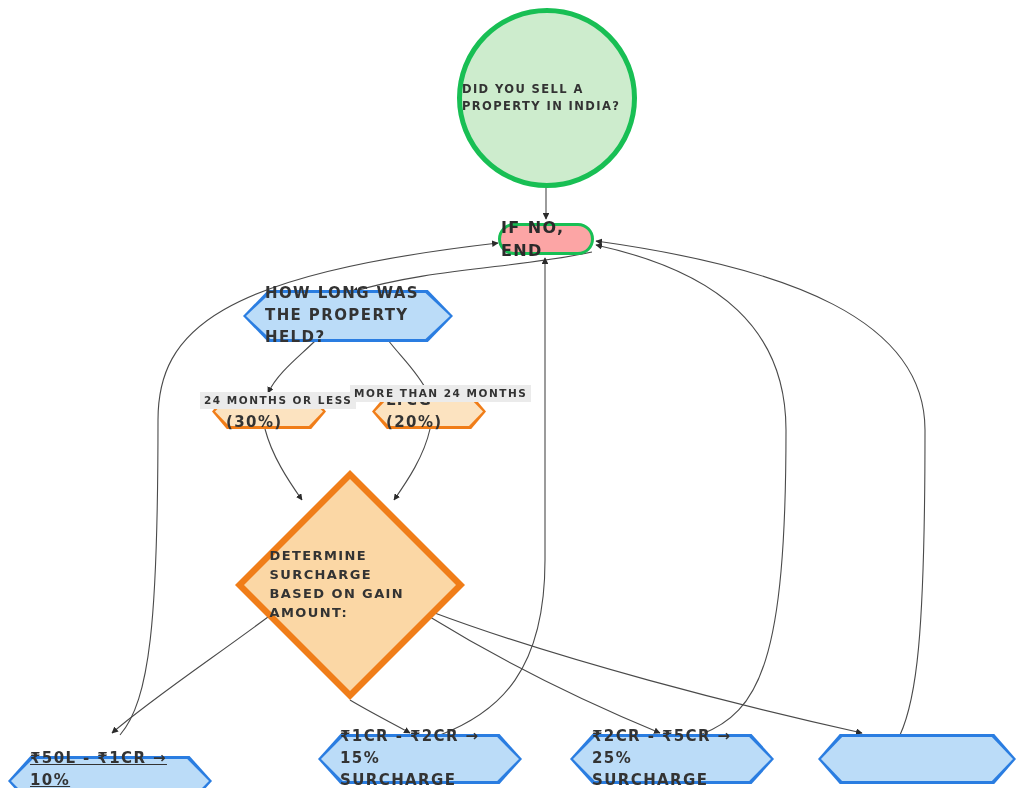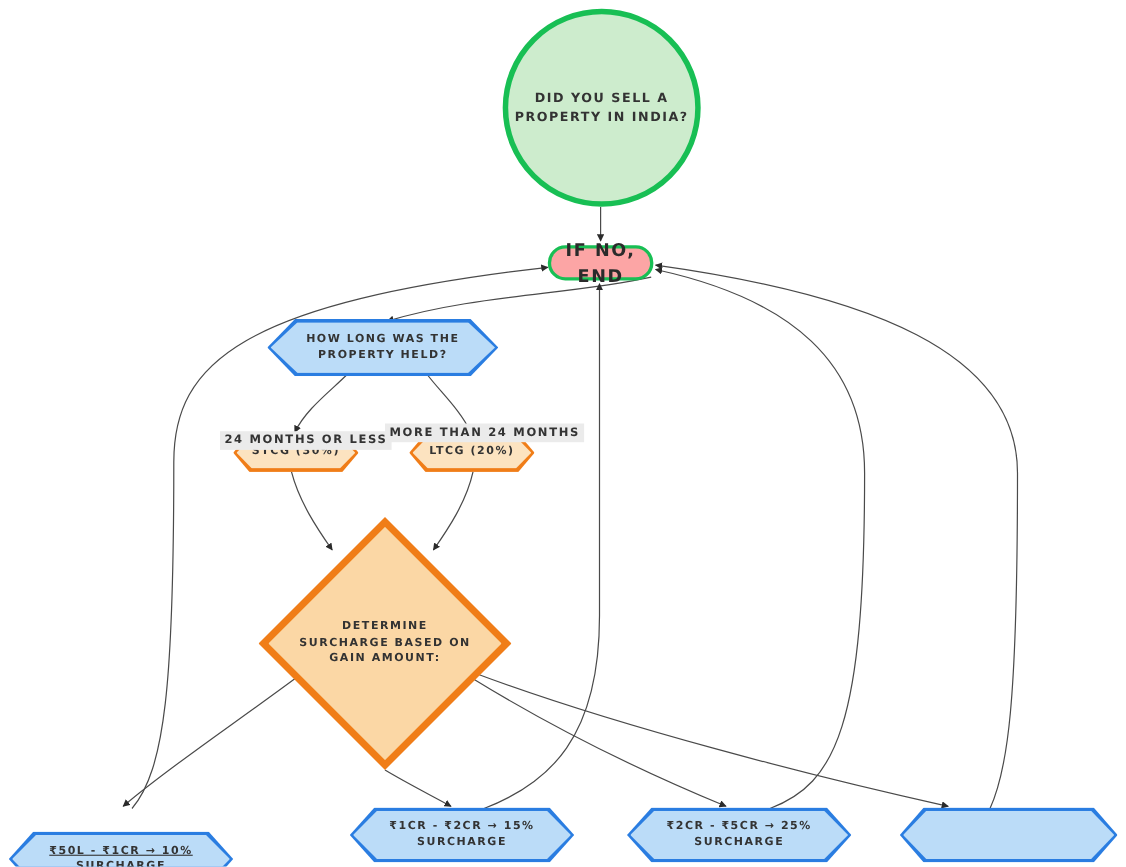--- a/index.html
+++ b/index.html
@@ -21,21 +21,21 @@
     position: absolute;
     left: 0; top: 0;
     width: 1024px;
     height: 788px;
   }
   .node {
     position: absolute;
     display: flex;
     align-items: center;
     justify-content: center;
-    text-align: center;
+    text-align: left;
     box-sizing: border-box;
     letter-spacing: 1.4px;
     text-transform: uppercase;
     color: #333333;
     line-height: 1.45;
     z-index: 5;
   }
 
   
   .node-circle {
@@ -59,34 +59,34 @@
   
   .hex {
     position: absolute;
     inset: 0;
   }
   .hex-border, .hex-fill {
     position: absolute;
     inset: 0;
   }
   .node-hex {
-    font-size: 10px;
+    font-size: 15px;
     font-weight: 700;
     background: transparent;
     border: none;
   }
   .node-hex .hex-label {
     position: relative;
     z-index: 2;
     padding: 0 22px;
   }
 
   
   .node-diamond {
-    font-size: 10px;
+    font-size: 13px;
     font-weight: 700;
     background: transparent;
     border: none;
   }
   .dia-border, .dia-fill {
     position: absolute;
     inset: 0;
   }
   .node-diamond .dia-label {
     position: relative;

